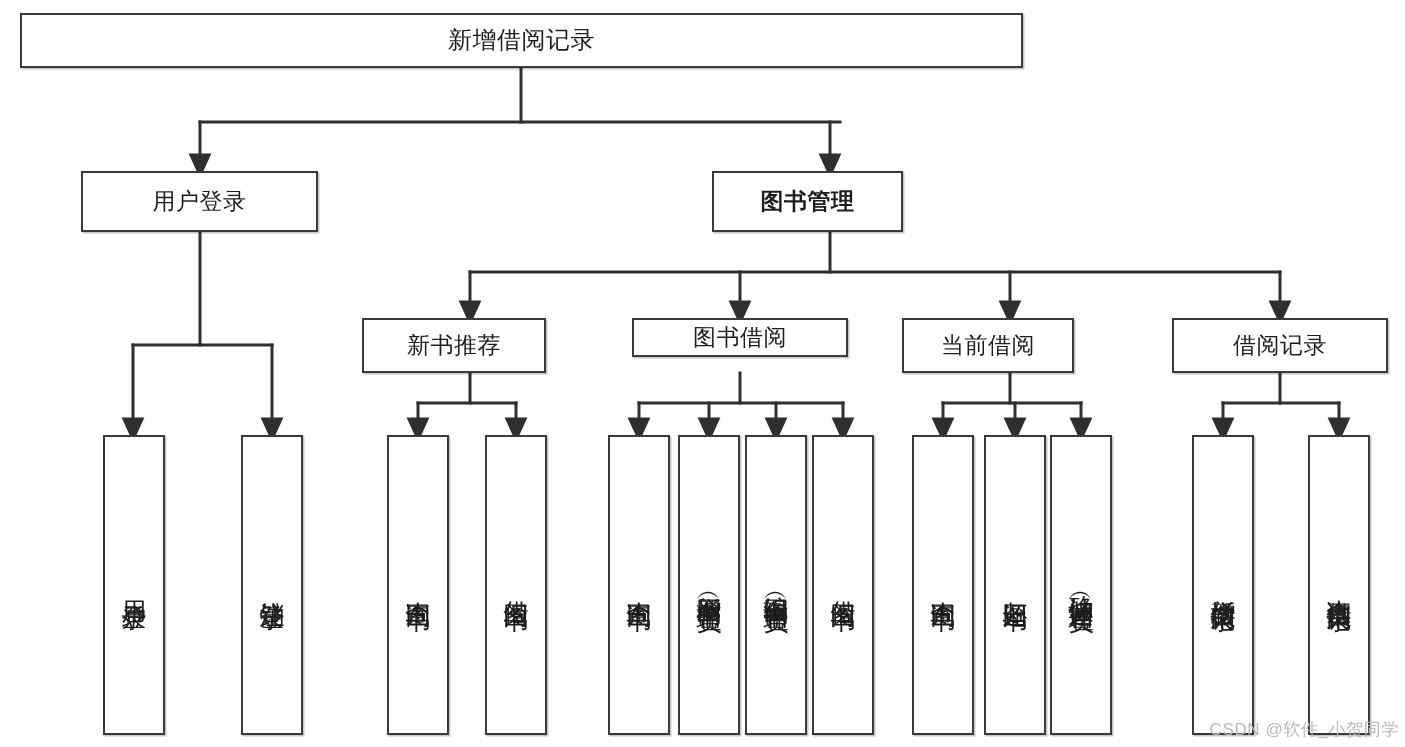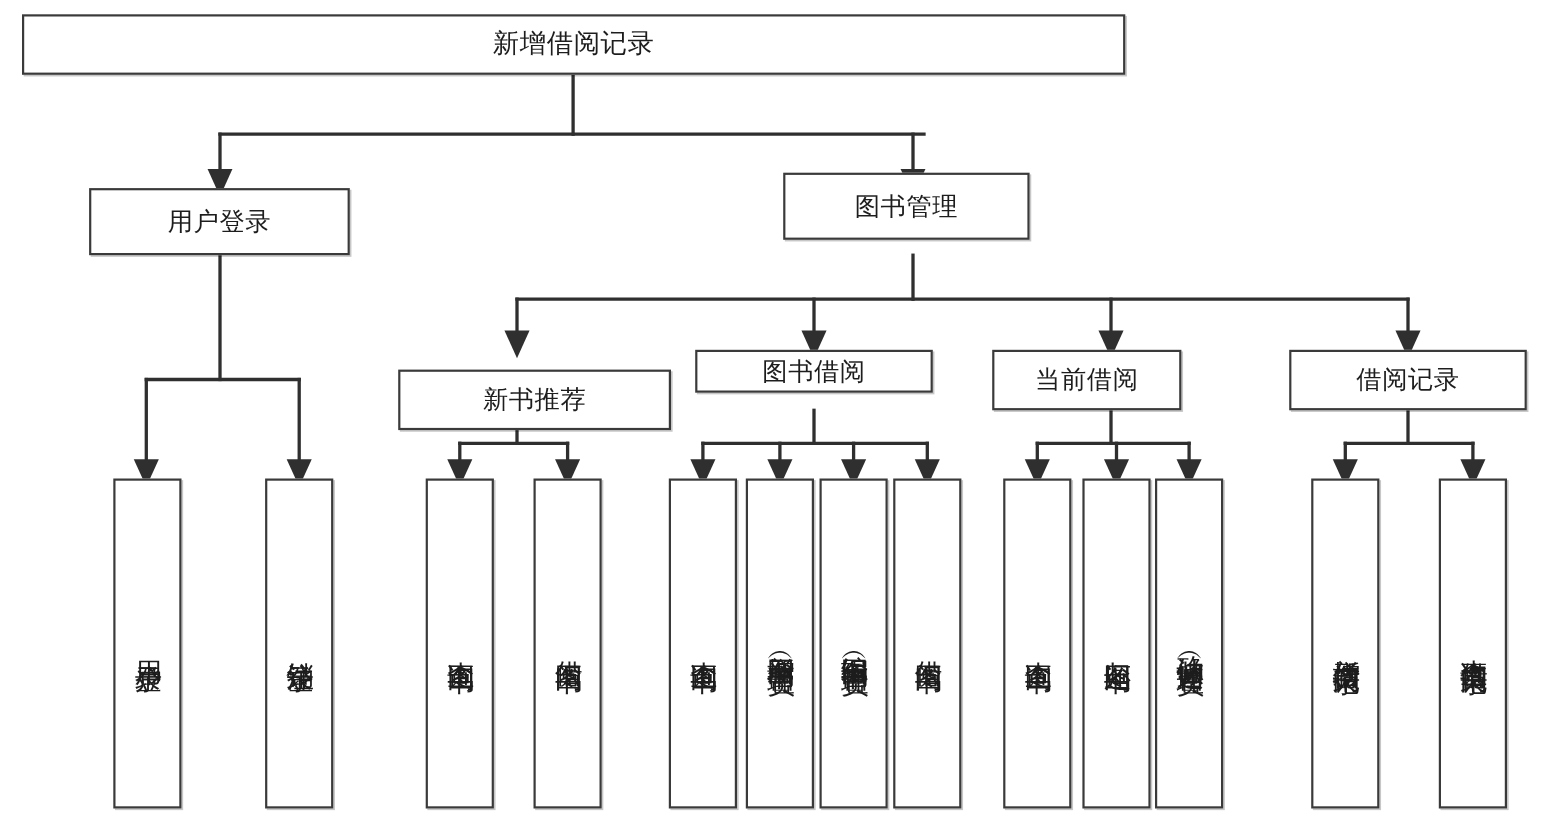--- a/index.html
+++ b/index.html
@@ -135,26 +135,26 @@
   </svg>
 
   <div class="node root horiz" id="node-root" style="left: 20px; top: 13px; width: 1003px; height: 55px;">
     <span class="label">新增借阅记录</span>
   </div>
 
   <div id="level2-layer">
       <div class="node horiz" style="left: 81px; top: 171px; width: 237px; height: 61px;">
         <span class="label">用户登录</span>
       </div>
-      <div class="node horiz" style="left: 712px; top: 157px; width: 224px; height: 61px;">
+      <div class="node horiz" style="left: 712px; top: 171px; width: 191px; height: 61px; font-weight: bold;">
         <span class="label">图书管理</span>
       </div>
     </div>
   <div id="level3-layer">
-      <div class="node horiz" style="left: 362px; top: 318px; width: 248px; height: 55px; margin-top: 18px;">
+      <div class="node horiz" style="left: 362px; top: 318px; width: 184px; height: 55px;">
         <span class="label">新书推荐</span>
       </div>
       <div class="node horiz" style="left: 632px; top: 318px; width: 216px; height: 39px;">
         <span class="label">图书借阅</span>
       </div>
       <div class="node horiz" style="left: 902px; top: 318px; width: 172px; height: 55px;">
         <span class="label">当前借阅</span>
       </div>
       <div class="node horiz" style="left: 1172px; top: 318px; width: 216px; height: 55px;">
         <span class="label">借阅记录</span>
@@ -195,13 +195,14 @@
         <span class="label">确认归还（管理员）</span>
       </div>
       <div class="node leaf" style="left: 1192px; top: 435px; width: 62px; height: 300px;">
         <span class="label">新增借阅记录</span>
       </div>
       <div class="node leaf" style="left: 1308px; top: 435px; width: 62px; height: 300px;">
         <span class="label">查询借阅记录</span>
       </div>
     </div>
 
+  <div class="watermark">CSDN @软件_小贺同学</div>
 </div>
 
 </body></html>

